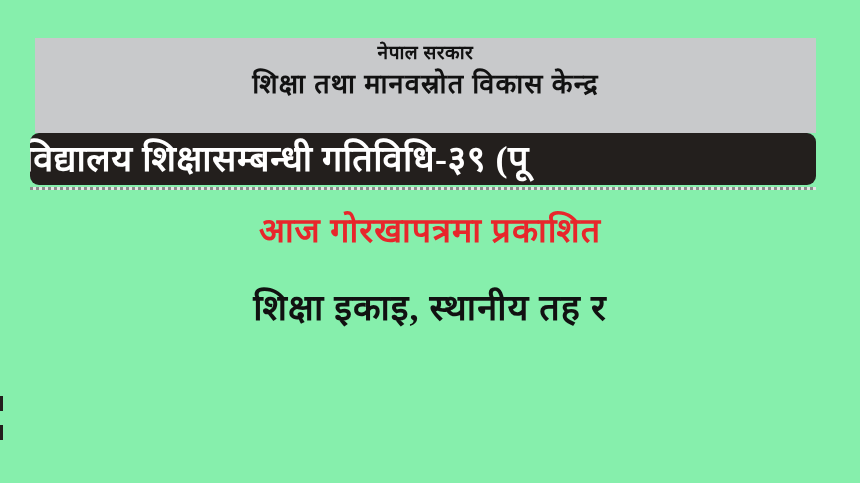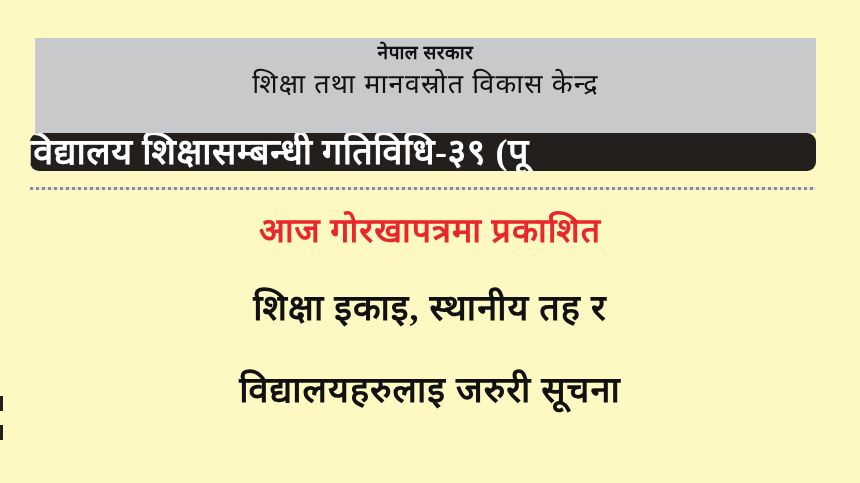--- a/index.html
+++ b/index.html
@@ -13,21 +13,21 @@
     overflow: hidden;
     font-family: "Liberation Sans", sans-serif;
     position: relative;
   }
 
   #poster {
     position: absolute;
     left: 0; top: 0;
     width: 860px;
     height: 483px;
-    background: #fef9c3;
+    background: #86efac;
   }
 
   
   .letterhead {
     position: absolute;
     left: 35px;
     top: 38px;
     width: 781px;
     height: 95px;
     background: #c8c9cb;
@@ -55,32 +55,32 @@
   .lh-line-2 {
     font-size: 21px;
     line-height: 28px;
     font-weight: 600;
     letter-spacing: 0.3px;
   }
 
   .lh-line-3 {
     font-size: 27px;
     line-height: 36px;
-    font-weight: 400;
+    font-weight: 700;
     letter-spacing: 1.2px;
     text-align: center;
   }
 
   
   .banner {
     position: absolute;
     left: 30px;
     top: 133px;
     width: 786px;
-    height: 38px;
+    height: 52px;
     background: #231f1d;
     border-radius: 9px;
     overflow: hidden;
     box-sizing: border-box;
   }
 
   .banner-text {
     position: absolute;
     left: -6px;
     top: 50%;
@@ -178,19 +178,18 @@
 
   <div class="banner">
     <span class="banner-text">विद्यालय शिक्षासम्बन्धी गतिविधि-३९ (पू</span>
   </div>
   <div class="banner-underline"></div>
 
   <div class="headline headline-black-1">शिक्षा इकाइ, स्थानीय तह र</div>
 
   <div class="headline headline-red">आज गोरखापत्रमा प्रकाशित</div>
 
-  <div class="headline headline-black-2">विद्यालयहरुलाइ जरुरी सूचना</div>
 
   <div class="edge-mark edge-mark-top"></div>
   <div class="edge-mark edge-mark-bottom"></div>
 
 
 </div>
 
 </body></html>

